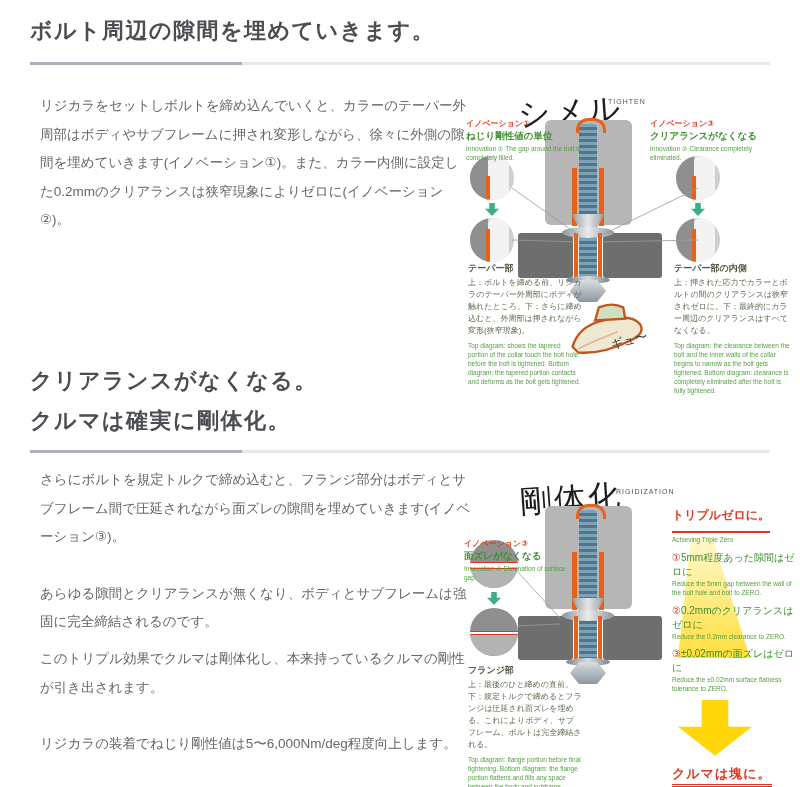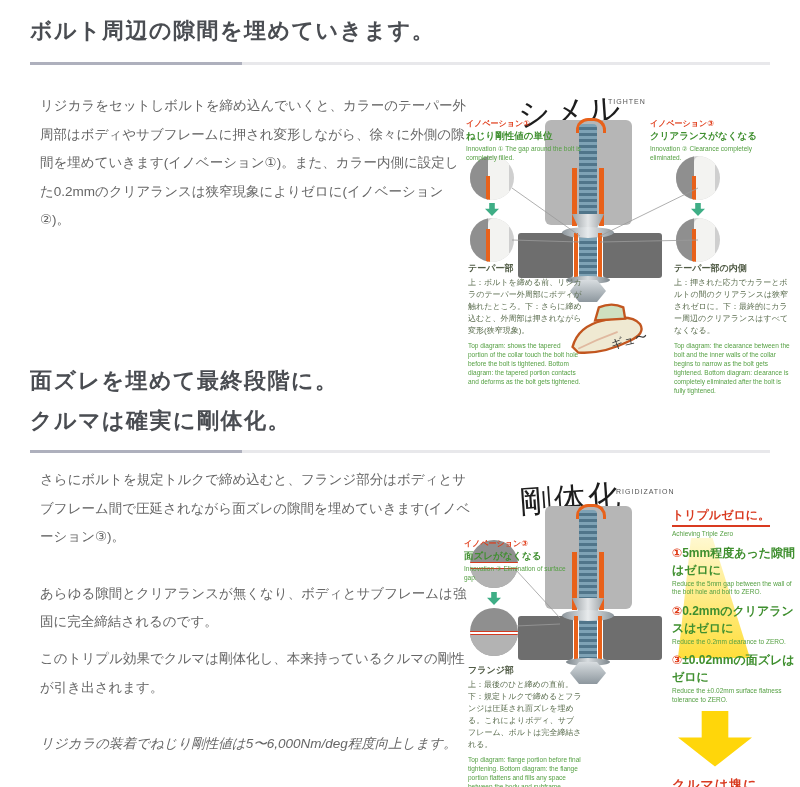--- a/index.html
+++ b/index.html
@@ -7,21 +7,21 @@
         font-family:"Liberation Sans","DejaVu Sans",sans-serif;}
 
   
   .h1{position:absolute;font-size:22px;color:#4a4d52;letter-spacing:1.5px;font-weight:700;}
   .divider{position:absolute;left:30px;width:740px;height:3px;
            background:linear-gradient(to right,#aeb0bd 0,#aeb0bd 212px,#e8e8eb 212px,#e8e8eb 100%);}
   .copy{position:absolute;left:40px;width:432px;font-size:13.5px;color:#666;line-height:2.12;}
   .copy p{margin:0;}
   .copy .gap-lg{margin-bottom:28px;}
   .copy .gap-sm{margin-bottom:8px;}
-  .copy .gap-md{margin-bottom:26px;font-style:italic;}
+  .copy .gap-md{margin-bottom:26px;}
   .copy .small{font-size:12.5px;line-height:2.2;}
 
   
   .diagram{position:absolute;left:460px;width:338px;height:310px;}
   .dg-title{position:absolute;font-size:32px;color:#1d1d1d;letter-spacing:2px;transform:rotate(-4deg);font-weight:400;}
   .dg-title-en{position:absolute;font-size:7px;color:#555;letter-spacing:1px;}
   .overlay{position:absolute;left:0;top:0;width:338px;height:310px;pointer-events:none;z-index:3;}
 
   
   .callout{position:absolute;width:116px;z-index:4;}
@@ -60,24 +60,24 @@
   .flange{position:absolute;width:52px;height:11px;border-radius:50%;
           background:linear-gradient(to right,#8d969c,#e8ebed,#8d969c);z-index:2;}
   .dark{position:absolute;background:#6e6e6e;border-radius:3px;z-index:1;}
   .washer{position:absolute;width:44px;height:8px;border-radius:50%;
           background:linear-gradient(to right,#7d868c,#d7dcdf,#7d868c);z-index:2;}
   .hex{position:absolute;width:36px;height:22px;background:linear-gradient(180deg,#d8dde0,#8d979e);
        clip-path:polygon(25% 0,75% 0,100% 50%,75% 100%,25% 100%,0 50%);z-index:2;}
 
   
   .tz{position:absolute;left:212px;top:27px;width:124px;z-index:4;}
-  .tz-title{display:inline-block;color:#d93a20;font-size:12px;font-weight:bold;border-bottom:2px solid #d93a20;padding-bottom:1px;}
+  .tz-title{display:inline-block;color:#d93a20;font-size:12px;font-weight:bold;border-bottom:2px solid #d93a20;padding-bottom:7px;}
   .tz-sub{color:#55a043;font-size:6.5px;margin:3px 0 8px 0;}
   .tz-item{margin-bottom:6px;}
-  .tz-item .jp{font-size:12px;font-weight:bold;color:#3f8f2f;line-height:1.4;}
+  .tz-item .jp{font-size:10px;font-weight:normal;color:#3f8f2f;line-height:1.4;}
   .tz-item .num{color:#e03a17;}
   .tz-item .en{font-size:6.5px;color:#55a043;line-height:1.35;margin-top:1px;}
   .beam{position:absolute;left:218px;top:60px;width:72px;height:120px;z-index:0;
         background:linear-gradient(180deg,rgba(255,236,120,.35),rgba(255,214,10,.8));
         clip-path:polygon(18% 0,48% 0,100% 100%,0 100%);}
   .yellow-arrow{width:74px;height:56px;background:#ffd60a;margin:4px 0 8px 6px;
         clip-path:polygon(32% 0,68% 0,68% 48%,100% 48%,50% 100%,0 48%,32% 48%);}
   .kurma{display:inline-block;color:#d93a20;font-size:13px;font-weight:bold;letter-spacing:1px;
          border-bottom:3px double #d93a20;padding-bottom:1px;}
   .kurma-en{color:#55a043;font-size:6.5px;margin-top:3px;}
@@ -164,21 +164,21 @@
     </div>
 
     <svg style="position:absolute;left:104px;top:208px;z-index:4;" width="96" height="62" viewBox="0 0 100 66">
       <path d="M8 52 Q14 30 40 24 Q70 16 80 28 Q86 38 68 46 Q40 60 14 58 Z" fill="#efe9d2" stroke="#c2561f" stroke-width="2.5"></path>
       <path d="M32 24 L36 10 Q50 4 62 10 L64 22 Z" fill="#cfe0c0" stroke="#c2561f" stroke-width="2.5"></path>
       <path d="M14 54 Q34 44 56 36" fill="none" stroke="#e0b9a0" stroke-width="2"></path>
       <text x="50" y="54" font-size="13" fill="#3a3a3a" transform="rotate(-14 50 54)">ギュ〜</text>
     </svg>
   </div>
 
-  <div class="h1" style="left:30px;top:366px;">面ズレを埋めて最終段階に。</div>
+  <div class="h1" style="left:30px;top:366px;">クリアランスがなくなる。</div>
   <div class="h1" style="left:30px;top:406px;">クルマは確実に剛体化。</div>
   <div class="divider" style="top:450px;"></div>
   <div class="copy" style="top:466px;">
     <p class="gap-lg">さらにボルトを規定トルクで締め込むと、フランジ部分はボディとサブフレーム間で圧延されながら面ズレの隙間を埋めていきます(イノベーション③)。</p>
     <p class="gap-sm">あらゆる隙間とクリアランスが無くなり、ボディとサブフレームは強固に完全締結されるのです。</p>
     <p class="gap-lg">このトリプル効果でクルマは剛体化し、本来持っているクルマの剛性が引き出されます。</p>
     <p class="gap-md">リジカラの装着でねじり剛性値は5〜6,000Nm/deg程度向上します。</p>
     <p class="small">＊Nm/degとは、ねじり剛性値の単位。</p>
 
   </div>

